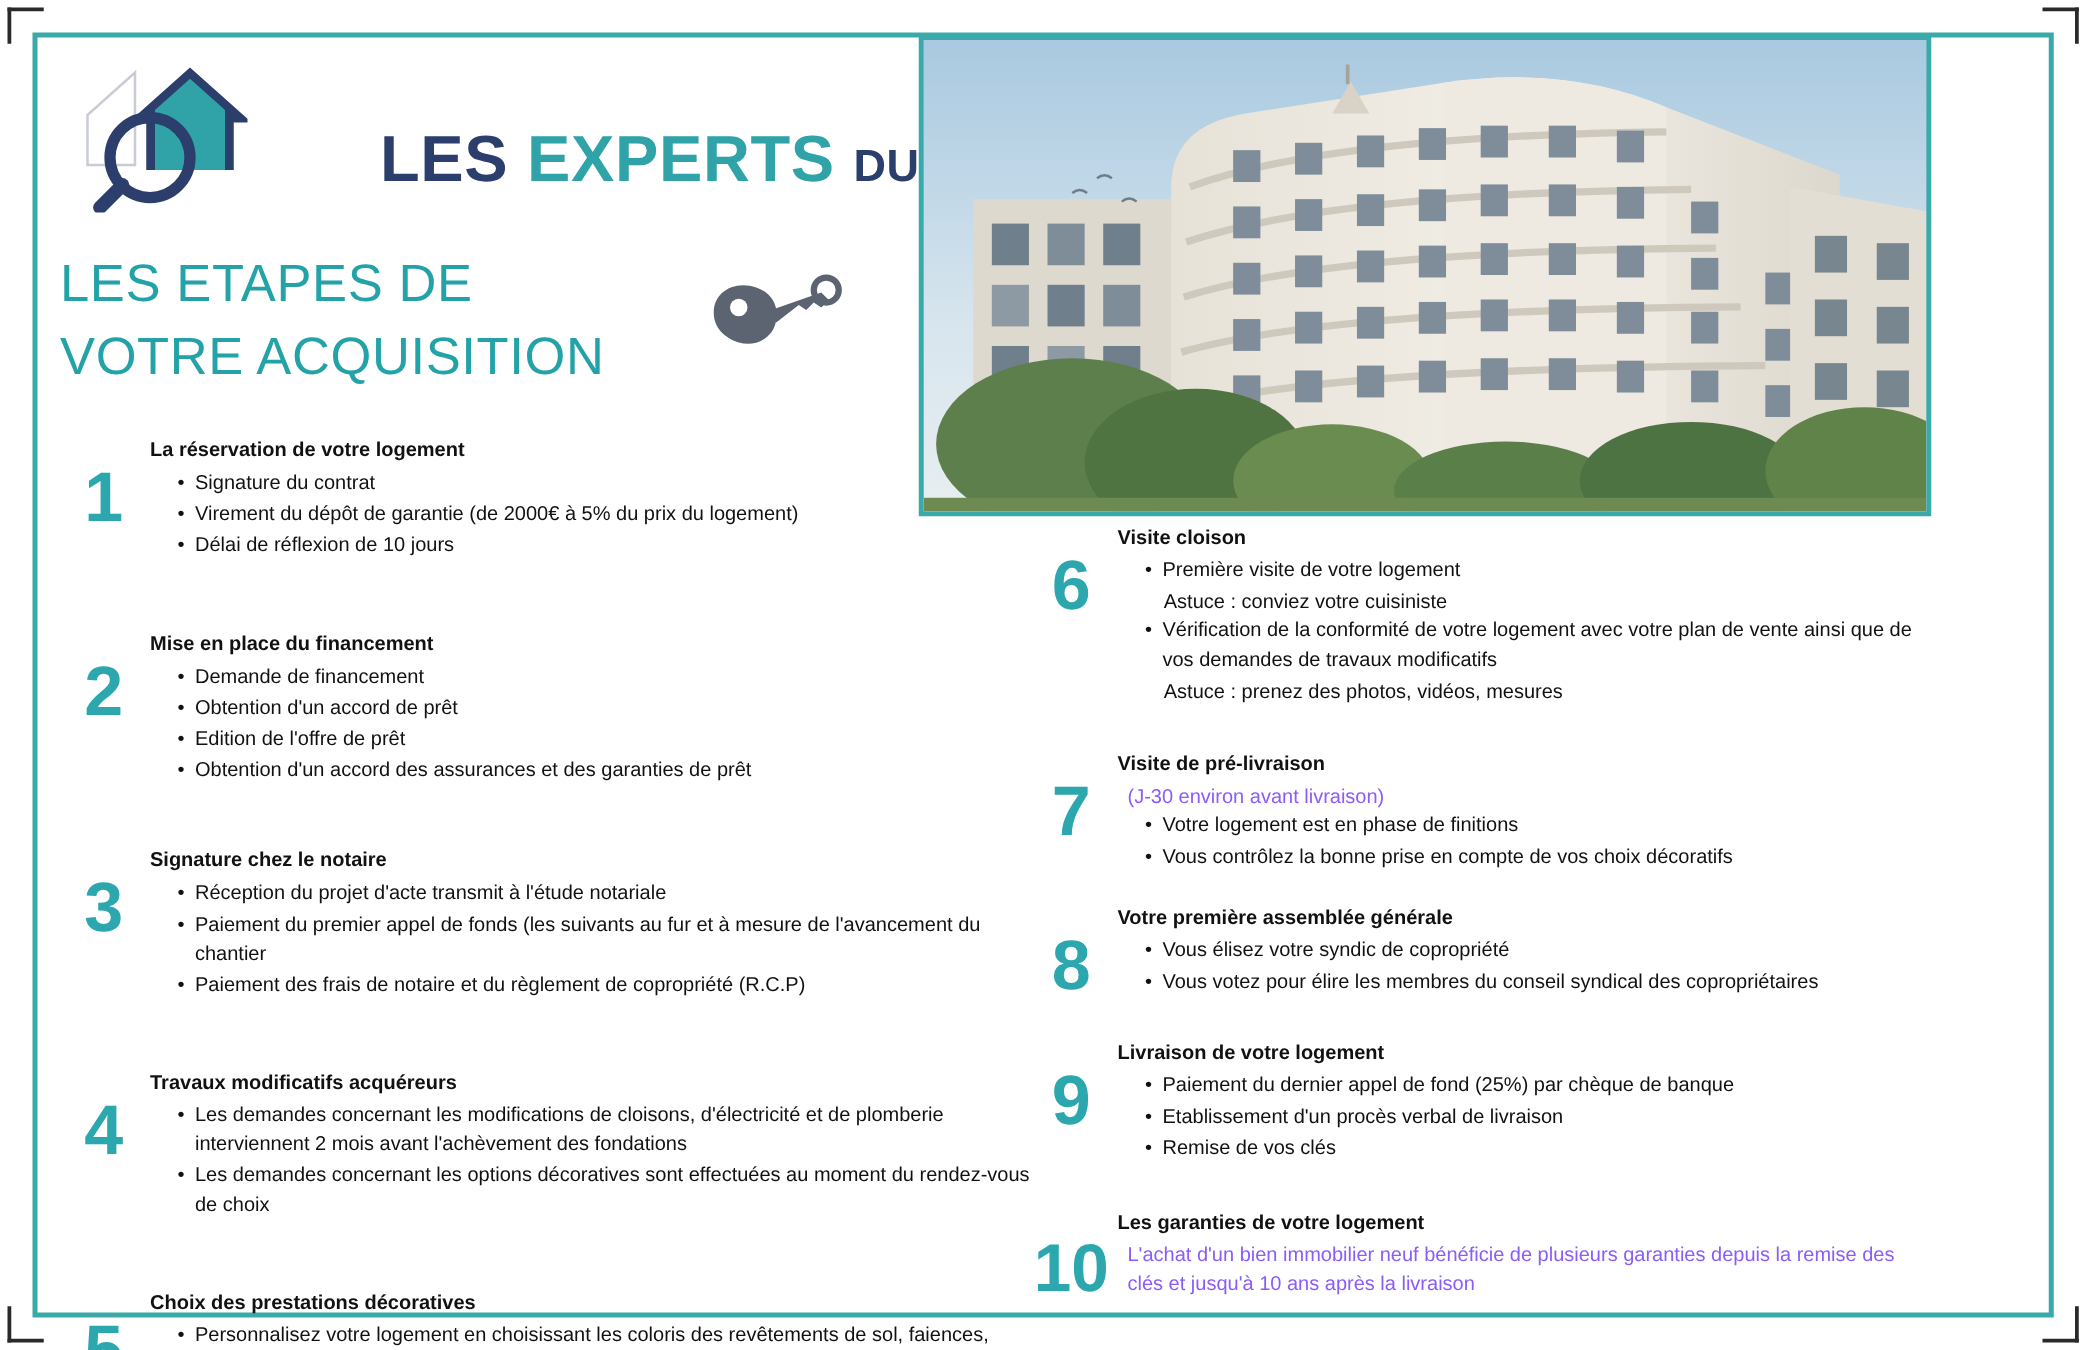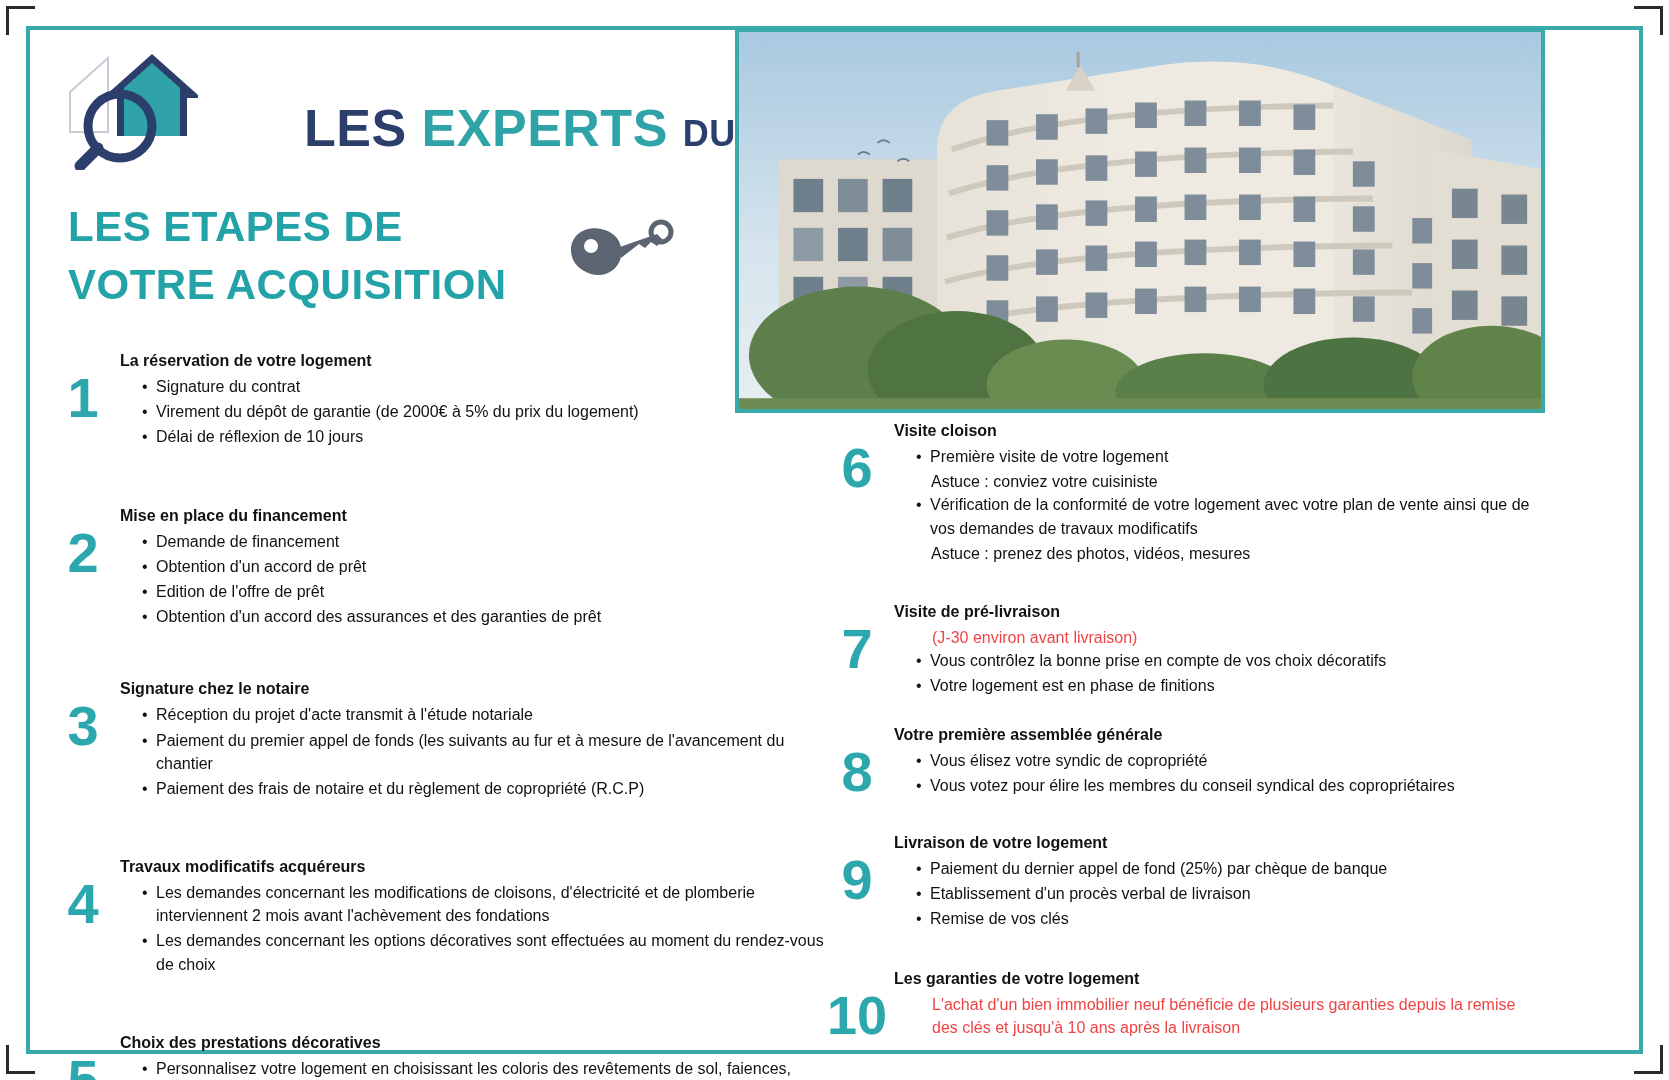--- a/index.html
+++ b/index.html
@@ -68,26 +68,26 @@
     white-space: nowrap;
   }
   .logo-text .les { color: #2c3e6b; margin-left: 42px; }
   .logo-text .experts { color: #2fa3a8; margin-top: 16px; }
   .logo-text .du { color: #2c3e6b; font-size: 36px; }
   .logo-text .neuf { color: #2fa3a8; }
 
   
   .title {
     position: absolute;
-    left: 68px;
+    left: 48px;
     top: 198px;
     width: 560px;
     color: #23a3a8;
     font-size: 42px;
-    font-weight: bold;
+    font-weight: normal;
     line-height: 1.38;
     letter-spacing: 0.5px;
   }
   .keys-icon {
     position: absolute;
     left: 565px;
     top: 218px;
     width: 110px;
     height: 70px;
   }
@@ -138,22 +138,22 @@
   .step-num.wide { font-size: 54px; }
   .step-body { flex: 1 1 auto; }
   .step-head {
     font-size: 16px;
     font-weight: bold;
     color: #111;
     margin-bottom: 5px;
   }
   .step-sub {
     font-size: 16px;
-    color: #ef4444;
-    margin-left: 38px;
+    color: #8b5cf6;
+    margin-left: 8px;
     line-height: 1.45;
   }
   ul.bullets {
     margin: 0;
     padding-left: 22px;
     list-style: none;
   }
   ul.bullets li {
     font-size: 16px;
     line-height: 1.45;
@@ -419,22 +419,22 @@
         <div class="note">Astuce : prenez des photos, vidéos, mesures</div>
       </div>
     </div>
 
     <div class="step r7">
       <div class="step-num">7</div>
       <div class="step-body">
         <div class="step-head">Visite de pré-livraison</div>
         <div class="step-sub">(J-30 environ avant livraison)</div>
         <ul class="bullets">
+          <li>Votre logement est en phase de finitions</li>
           <li>Vous contrôlez la bonne prise en compte de vos choix décoratifs</li>
-          <li>Votre logement est en phase de finitions</li>
         </ul>
       </div>
     </div>
 
     <div class="step r8">
       <div class="step-num">8</div>
       <div class="step-body">
         <div class="step-head">Votre première assemblée générale</div>
         <ul class="bullets">
           <li>Vous élisez votre syndic de copropriété</li>

